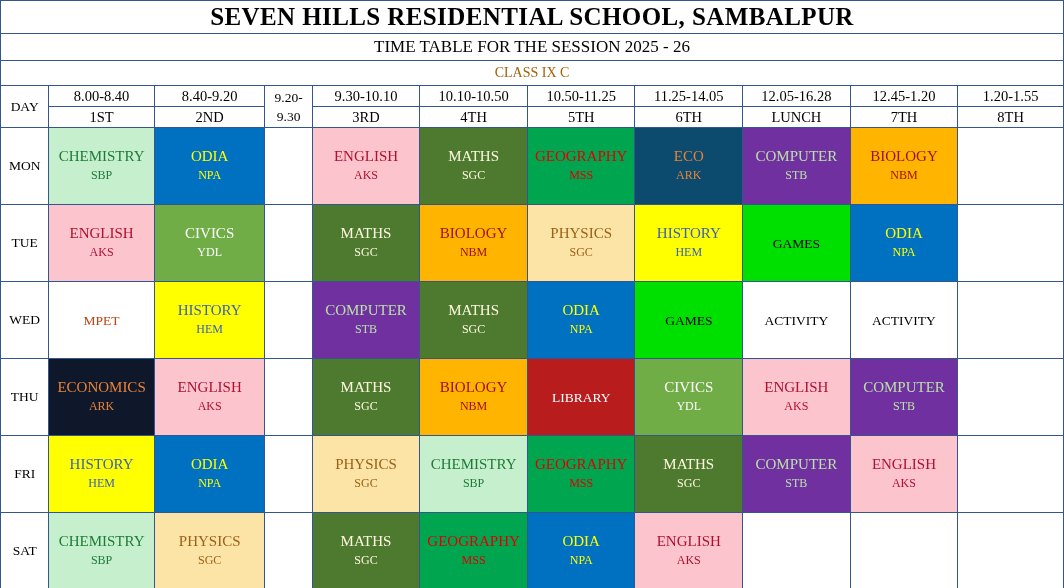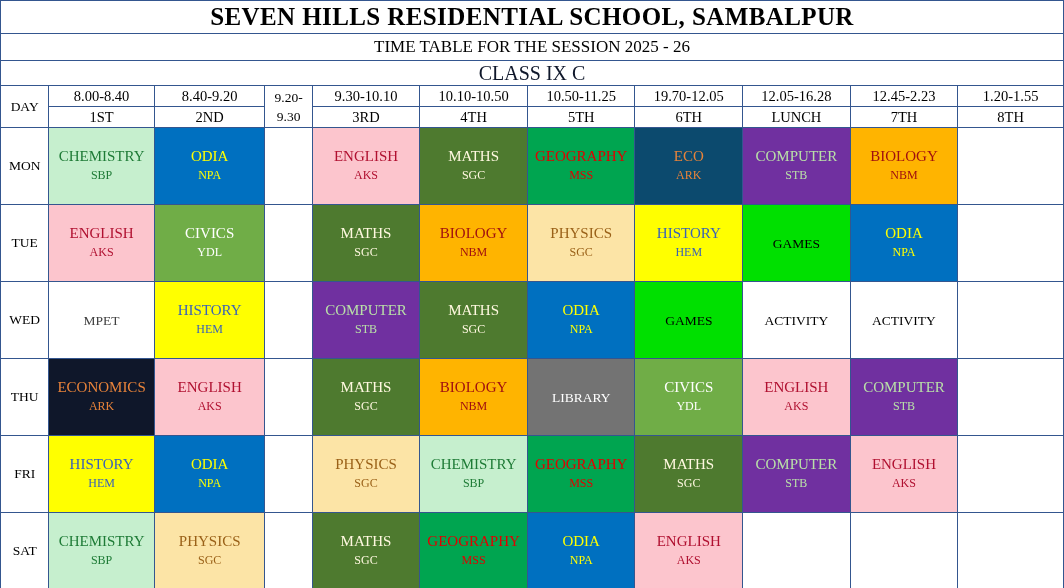--- a/index.html
+++ b/index.html
@@ -47,22 +47,22 @@
     height: 32px;
     line-height: 32px;
   }
   .t2 {
     font-size: 17px;
     color: #000000;
     height: 26px;
     line-height: 26px;
   }
   .t3 {
-    font-size: 20px;
-    color: #0f172a;
+    font-size: 14px;
+    color: #a16207;
     height: 24px;
     line-height: 24px;
   }
   
   .hdr {
     font-size: 14.5px;
     color: #000000;
     height: 20px;
     line-height: 20px;
     background: #ffffff;
@@ -142,23 +142,23 @@
           <td class="hdr hdr-day" rowspan="2">DAY</td>
           <td class="hdr">8.00-8.40</td>
           <td class="hdr">8.40-9.20</td>
           <td class="hdr" rowspan="2">
             <span class="single">9.20-</span>
             <span class="single">9.30</span>
           </td>
           <td class="hdr">9.30-10.10</td>
           <td class="hdr">10.10-10.50</td>
           <td class="hdr">10.50-11.25</td>
-          <td class="hdr">19.70-12.05</td>
+          <td class="hdr">11.25-14.05</td>
           <td class="hdr">12.05-16.28</td>
-          <td class="hdr">12.45-2.23</td>
+          <td class="hdr">12.45-1.20</td>
           <td class="hdr">1.20-1.55</td>
         </tr>
         <tr>
           <td class="hdr">1ST</td>
           <td class="hdr">2ND</td>
           <td class="hdr">3RD</td>
           <td class="hdr">4TH</td>
           <td class="hdr">5TH</td>
           <td class="hdr">6TH</td>
           <td class="hdr">LUNCH</td>
@@ -233,21 +233,21 @@
             <span class="single">GAMES</span>
           </td>
           <td class="cell" style="background: rgb(0, 112, 192); color: rgb(255, 255, 0);">
             <span class="sub">ODIA</span>
             <span class="tch">NPA</span>
           </td>
           <td class="cell empty"></td>
         </tr>
         <tr>
           <td class="day-cell">WED</td>
-          <td class="cell" style="background: rgb(255, 255, 255); color: #404040;">
+          <td class="cell" style="background: rgb(255, 255, 255); color: #c2410c;">
             <span class="single">MPET</span>
           </td>
           <td class="cell" style="background: rgb(255, 255, 0); color: rgb(58, 98, 184);">
             <span class="sub">HISTORY</span>
             <span class="tch">HEM</span>
           </td>
           <td class="blank-break" style="background: rgb(255, 255, 255);"></td>
           <td class="cell" style="background: rgb(112, 48, 160); color: rgb(185, 224, 168);">
             <span class="sub">COMPUTER</span>
             <span class="tch">STB</span>
@@ -283,21 +283,21 @@
           </td>
           <td class="blank-break" style="background: rgb(255, 255, 255);"></td>
           <td class="cell" style="background: rgb(78, 122, 47); color: rgb(255, 248, 224);">
             <span class="sub">MATHS</span>
             <span class="tch">SGC</span>
           </td>
           <td class="cell" style="background: rgb(255, 180, 0); color: rgb(160, 16, 16);">
             <span class="sub">BIOLOGY</span>
             <span class="tch">NBM</span>
           </td>
-          <td class="cell" style="background: #737373; color: rgb(255, 255, 255);">
+          <td class="cell" style="background: #b91c1c; color: rgb(255, 255, 255);">
             <span class="single">LIBRARY</span>
           </td>
           <td class="cell" style="background: rgb(112, 173, 71); color: rgb(255, 255, 255);">
             <span class="sub">CIVICS</span>
             <span class="tch">YDL</span>
           </td>
           <td class="cell" style="background: rgb(252, 197, 205); color: rgb(176, 16, 48);">
             <span class="sub">ENGLISH</span>
             <span class="tch">AKS</span>
           </td>

